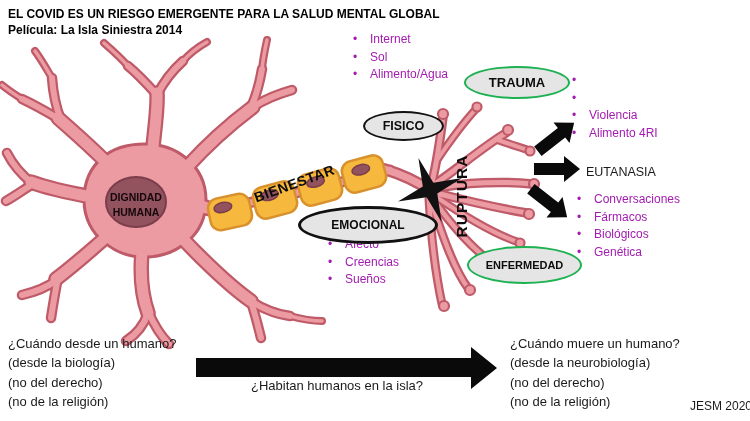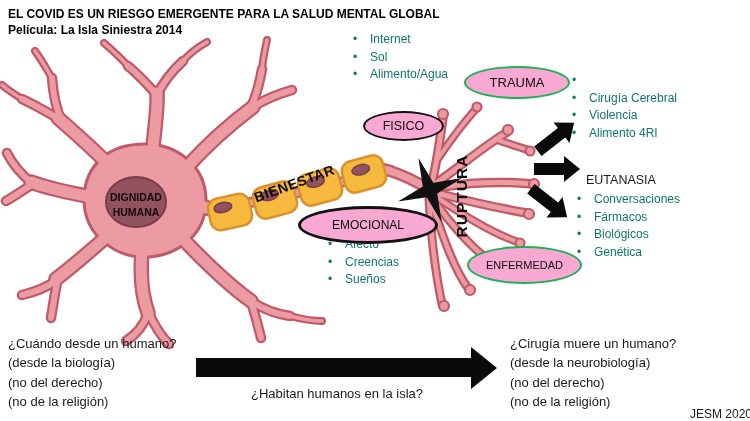--- a/index.html
+++ b/index.html
@@ -3,31 +3,31 @@
 <meta charset="utf-8">
 <style>
   html,body{margin:0;padding:0;background:#fff;}
   .stage{
     position:relative;width:750px;height:421px;background:#ffffff;overflow:hidden;
     font-family:"Liberation Sans", sans-serif;color:#1a1a1a;
   }
   .stage svg{position:absolute;left:0;top:0;}
   .abs{position:absolute;}
   .title{font-weight:bold;font-size:12px;line-height:17px;color:#000;white-space:nowrap;}
-  .blist{position:absolute;font-size:12px;line-height:17.6px;color:#0f766e;white-space:nowrap;}
+  .blist{position:absolute;font-size:12px;line-height:17.6px;color:#a21caf;white-space:nowrap;}
   .blist .li{display:flex;align-items:baseline;}
   .bullet{display:inline-block;width:17px;}
   .bullet::before{content:"\2022";}
   .oval{
-    position:absolute;border:2.5px solid #000;border-radius:50%;background:#f9a8d4;
+    position:absolute;border:2.5px solid #000;border-radius:50%;background:#e5e5e5;
     display:flex;align-items:center;justify-content:center;
-    font-weight:normal;color:#0c0c0c;white-space:nowrap;z-index:3;
+    font-weight:bold;color:#0c0c0c;white-space:nowrap;z-index:3;
   }
   .tblock{position:absolute;font-size:13px;line-height:19.3px;color:#1a1a1a;white-space:nowrap;}
-  .plain{position:absolute;font-size:12.5px;color:#1a1a1a;white-space:nowrap;margin-top:8px;}
+  .plain{position:absolute;font-size:12.5px;color:#1a1a1a;white-space:nowrap;}
 </style>
 </head>
 <body>
 
 <div class="stage">
 
   <svg width="750" height="421" viewBox="0 0 750 421">
 
     <g id="stroke-src" display="none">
 
@@ -243,21 +243,20 @@
         <span>Alimento/Agua</span>
       </div>
   </div>
 
   <div class="blist" style="left:572px;top:72px;">
     <div class="li">
         <span class="bullet"></span>
       </div>
     <div class="li">
         <span class="bullet"></span>
-        <span>Cirugía Cerebral</span>
       </div>
     <div class="li">
         <span class="bullet"></span>
         <span>Violencia</span>
       </div>
     <div class="li">
         <span class="bullet"></span>
         <span>Alimento 4RI</span>
       </div>
   </div>
@@ -312,21 +311,21 @@
   </div>
 
   <div class="tblock" style="left:8px;top:334px;">
     <div>¿Cuándo desde un humano?</div>
     <div>(desde la biología)</div>
     <div>(no del derecho)</div>
     <div>(no de la religión)</div>
   </div>
 
   <div class="tblock" style="left:510px;top:334px;">
-    <div>¿Cirugía muere un humano?</div>
+    <div>¿Cuándo muere un humano?</div>
     <div>(desde la neurobiología)</div>
     <div>(no del derecho)</div>
     <div>(no de la religión)</div>
   </div>
 
   <div class="plain" style="left:251px;top:378px;font-size:13px;">¿Habitan humanos en la isla?</div>
 
   <div class="plain" style="left:690px;top:399px;font-size:12px;">JESM 2020</div>
 
 </div>

